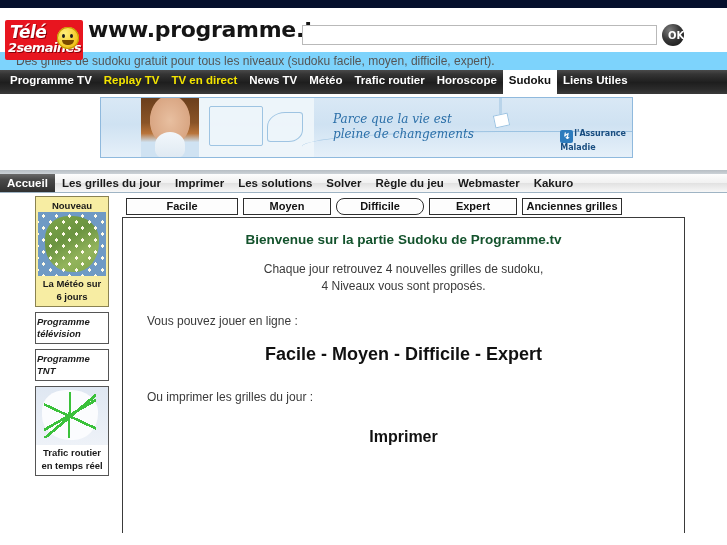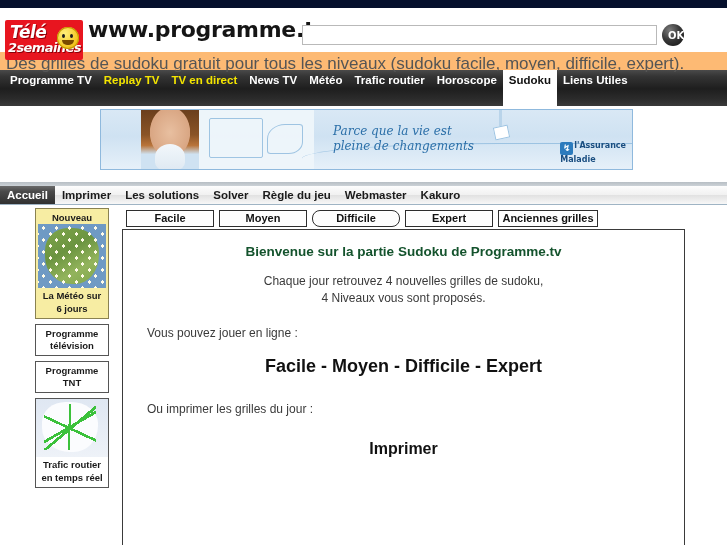--- a/index.html
+++ b/index.html
@@ -111,30 +111,30 @@
     font-weight: bold;
     line-height: 22px;
     text-align: center;
     border: none;
     cursor: pointer;
     font-family: "DejaVu Sans", sans-serif;
   }
 
   
   .tagline {
-    padding: 2px 0 3px 6px;
-    font-size: 17px;
+    padding: 2px 0 3px 16px;
+    font-size: 12px;
     color: #555555;
-    background: #fdba74;
+    background: #7dd3fc;
     height: 18px;
   }
 
   
   .mainnav {
-    height: 36px;
+    height: 24px;
     background: linear-gradient(to bottom, #4a4a4a 0%, #343434 18%, #1e1e1e 52%, #2b2b2b 80%, #3a3a3a 100%);
     display: flex;
     align-items: stretch;
     padding-left: 4px;
     overflow: hidden;
     text-align: right;
   }
   .mainnav .nav-item {
     color: #ffffff;
     font-size: 11.5px;
@@ -308,21 +308,21 @@
     box-shadow: 0 0 0 1px #ffffff inset;
     font-size: 11px;
     font-weight: bold;
     color: #111111;
     text-align: center;
     line-height: 13px;
     padding: 1px 0;
     cursor: pointer;
     white-space: nowrap;
   }
-  .diff-tab.w1 { width: 88px; }
+  .diff-tab.w1 { width: 112px; }
   .diff-tab.w2 { width: 88px; }
   .diff-tab.w3 { width: 88px; border-radius: 8px; }
   .diff-tab.w4 { width: 88px; }
   .diff-tab.w5 { width: 100px; }
 
   
   .content-frame {
     position: absolute;
     left: 122px; top: 24px;
     width: 563px; height: 316px;
@@ -443,22 +443,23 @@
       linear-gradient(92deg, transparent 47%, #3bc13b 47%, #3bc13b 51%, transparent 51%),
       linear-gradient(150deg, transparent 48%, #3bc13b 48%, #3bc13b 52%, transparent 52%);
   }
   .plain-box {
     padding: 3px 1px;
   }
   .plain-box .line {
     font-size: 9.5px;
     font-weight: bold;
     color: #1a1a1a;
-    text-align: center;
+    text-align: left;
     line-height: 12px;
+    font-style: italic;
   }
   .side-caption {
     font-size: 9.5px;
     font-weight: bold;
     color: #1a1a1a;
     text-align: center;
     line-height: 12px;
     padding: 2px 0 1px;
   }
 </style>
@@ -506,20 +507,21 @@
       <span class="mark">↯</span><span>l'Assurance</span>
       <div>Maladie</div>
     </div>
   </div>
 </div>
 
 <div class="greybar"></div>
 
 <div class="subnav">
   <a class="sub-item active">Accueil</a>
+  <a class="sub-item">Les grilles du jour</a>
   <a class="sub-item">Imprimer</a>
   <a class="sub-item">Les solutions</a>
   <a class="sub-item">Solver</a>
   <a class="sub-item">Règle du jeu</a>
   <a class="sub-item">Webmaster</a>
   <a class="sub-item">Kakuro</a>
 </div>
 
 <div class="page">
 

